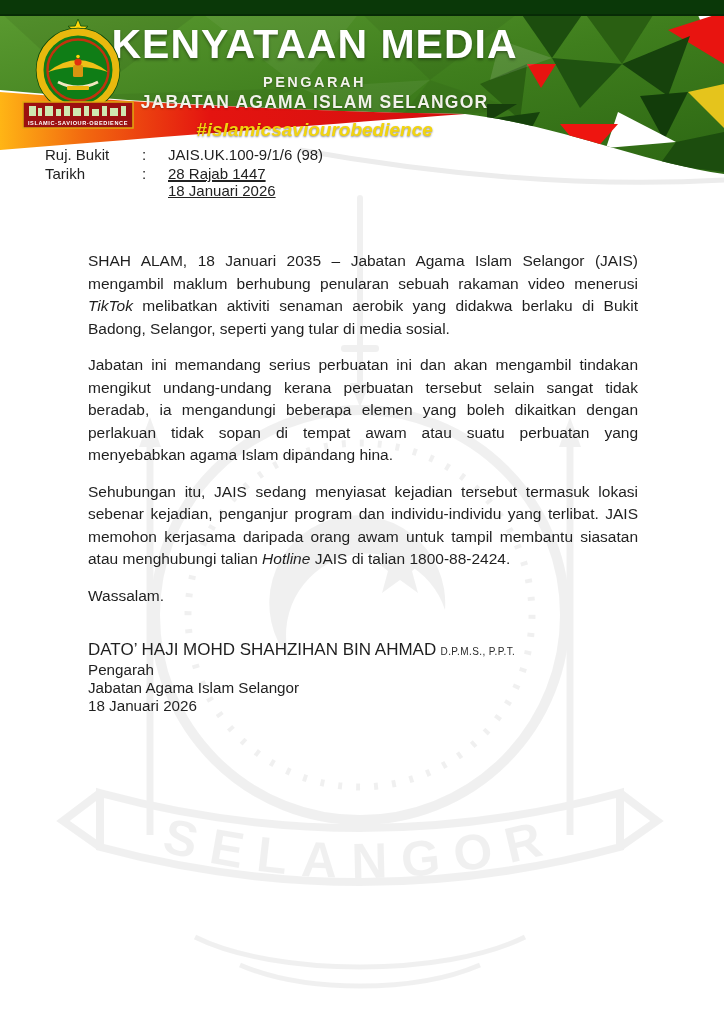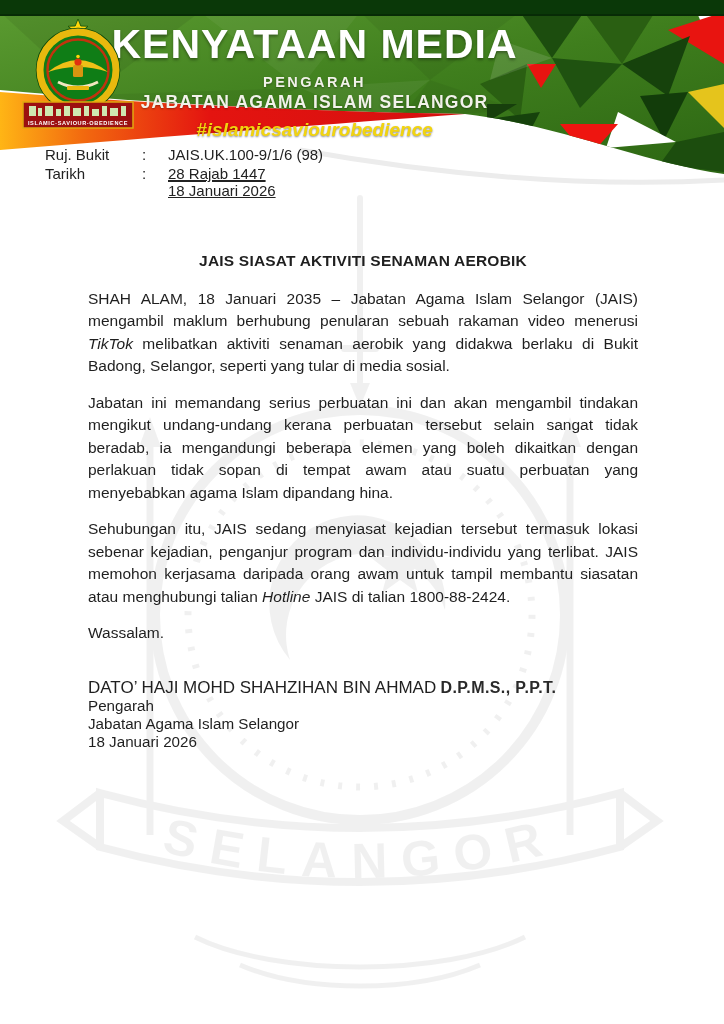--- a/index.html
+++ b/index.html
@@ -49,21 +49,21 @@
   }
   .doc-title{
     text-align:center;font-weight:bold;font-size:15.5px;
     margin:0 0 15px 0;letter-spacing:.2px;
   }
   .paragraphs p{margin:0 0 14px 0;}
   .paragraphs p:last-child{margin-bottom:34px;}
   
   .sig{line-height:18px;text-align:left;}
   .sig-name{font-weight:normal;font-size:17px;}
-  .sig-honorific{font-weight:bold;font-size:16px;letter-spacing:.4px;color:#2a2a2a;}
+  .sig-honorific{font-weight:normal;font-size:10px;letter-spacing:.4px;color:#2a2a2a;}
   .sig-line{font-size:15.2px;}
   
   .watermark{position:absolute;left:55px;top:195px;width:610px;height:800px;z-index:1;opacity:.055;pointer-events:none;}
 </style>
 </head>
 <body>
 
 <svg class="watermark" viewBox="0 0 610 800" xmlns="http://www.w3.org/2000/svg">
   <g stroke="#000" fill="none" stroke-width="7">
 
@@ -195,21 +195,20 @@
 
   <div>Tarikh</div>
   <div class="colon">:</div>
   <div class="ref-dates">
     <div class="underlined">28 Rajab 1447</div>
     <div>18 Januari 2026</div>
   </div>
 </div>
 
 <div class="content">
-  <p class="doc-title">JAIS SIASAT AKTIVITI SENAMAN AEROBIK</p>
 
   <div class="paragraphs">
       <p><span>SHAH ALAM, 18 Januari 2035 – Jabatan Agama Islam Selangor (JAIS) mengambil maklum berhubung penularan sebuah rakaman video menerusi </span><i>TikTok</i><span> melibatkan aktiviti senaman aerobik yang didakwa berlaku di Bukit Badong, Selangor, seperti yang tular di media sosial.</span></p>
       <p><span>Jabatan ini memandang serius perbuatan ini dan akan mengambil tindakan mengikut undang-undang kerana perbuatan tersebut selain sangat tidak beradab, ia mengandungi beberapa elemen yang boleh dikaitkan dengan perlakuan tidak sopan di tempat awam atau suatu perbuatan yang menyebabkan agama Islam dipandang hina.</span></p>
       <p><span>Sehubungan itu, JAIS sedang menyiasat kejadian tersebut termasuk lokasi sebenar kejadian, penganjur program dan individu-individu yang terlibat. JAIS memohon kerjasama daripada orang awam untuk tampil membantu siasatan atau menghubungi talian </span><i>Hotline</i><span> JAIS di talian 1800-88-2424.</span></p>
       <p><span>Wassalam.</span></p>
     </div>
 
   <div class="sig">
     <div>

